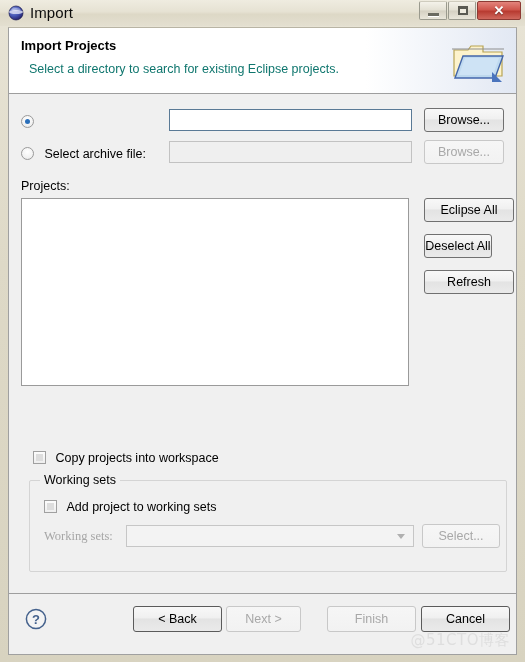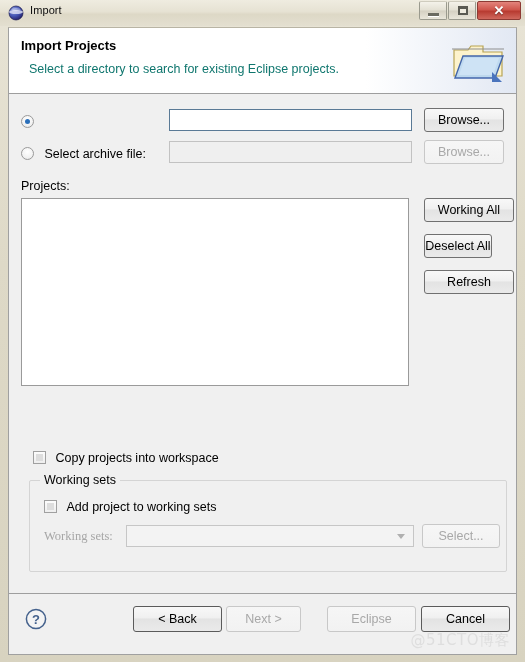--- a/index.html
+++ b/index.html
@@ -37,21 +37,21 @@
     background: linear-gradient(180deg, #efece0 0%, #e6e2d3 45%, #ddd8c6 55%, #e3dfd0 100%);
   }
   .titlebar-icon {
     position: absolute;
     left: 8px; top: 5px;
     width: 16px; height: 16px;
   }
   .titlebar-text {
     position: absolute;
     left: 30px; top: 4px;
-    font-size: 11px;
+    font-size: 15px;
     color: #0c0c0c;
     letter-spacing: .1px;
     white-space: nowrap;
   }
 
   
   .winbtns {
     position: absolute;
     right: 4px; top: 1px;
     display: flex;
@@ -376,21 +376,21 @@
         <span class="radio"></span>
         <span class="lbl" style="margin-left:6px;">Select archive file:</span>
       </div>
       <input class="textfield disabled row" type="text" style="left: 160px; top: 47px; width: 243px; height: 22px;" disabled="" value="">
       <button class="btn disabled row" style="left:415px; top:46px; width:80px; height:24px;">Browse...</button>
 
       <div class="row lbl" style="left:12px; top:85px;">Projects:</div>
 
       <div class="listbox row" style="left:12px; top:104px; width:388px; height:188px;"></div>
 
-      <button class="btn row" style="left:415px; top:104px; width:90px; height:24px;">Working All</button>
+      <button class="btn row" style="left:415px; top:104px; width:90px; height:24px;">Eclipse All</button>
       <button class="btn row" style="left:415px; top:140px; width:68px; height:24px;">Deselect All</button>
       <button class="btn row" style="left:415px; top:176px; width:90px; height:24px;">Refresh</button>
 
       <div class="row" style="left:24px; top:354px;">
         <span class="checkbox"></span>
         <span class="lbl" style="margin-left:5px;">Copy projects into workspace</span>
       </div>
 
       <div class="groupbox" style="left:20px; top:386px; width:478px; height:92px;">
         <span class="groupbox-label">Working sets</span>
@@ -416,20 +416,20 @@
     <div class="footer">
       <span class="help-icon">
         <svg width="22" height="22" viewBox="0 0 22 22">
           <circle cx="11" cy="11" r="9.6" fill="#f4f4f4" stroke="#44618c" stroke-width="1.5"></circle>
           <text x="11" y="16" text-anchor="middle" font-size="13" font-weight="bold" font-family="Liberation Sans, sans-serif" fill="#44618c">?</text>
         </svg>
       </span>
 
       <button class="btn default" style="position:absolute; left:124px; top:12px; width:89px; height:26px;">&lt; Back</button>
       <button class="btn disabled" style="position:absolute; left:217px; top:12px; width:75px; height:26px;">Next &gt;</button>
-      <button class="btn disabled" style="position:absolute; left:318px; top:12px; width:89px; height:26px;">Eclipse</button>
+      <button class="btn disabled" style="position:absolute; left:318px; top:12px; width:89px; height:26px;">Finish</button>
       <button class="btn default" style="position:absolute; left:412px; top:12px; width:89px; height:26px;">Cancel</button>
 
       <span class="watermark">@51CTO博客</span>
     </div>
 
   </div>
 </div>
 
 </body></html>

